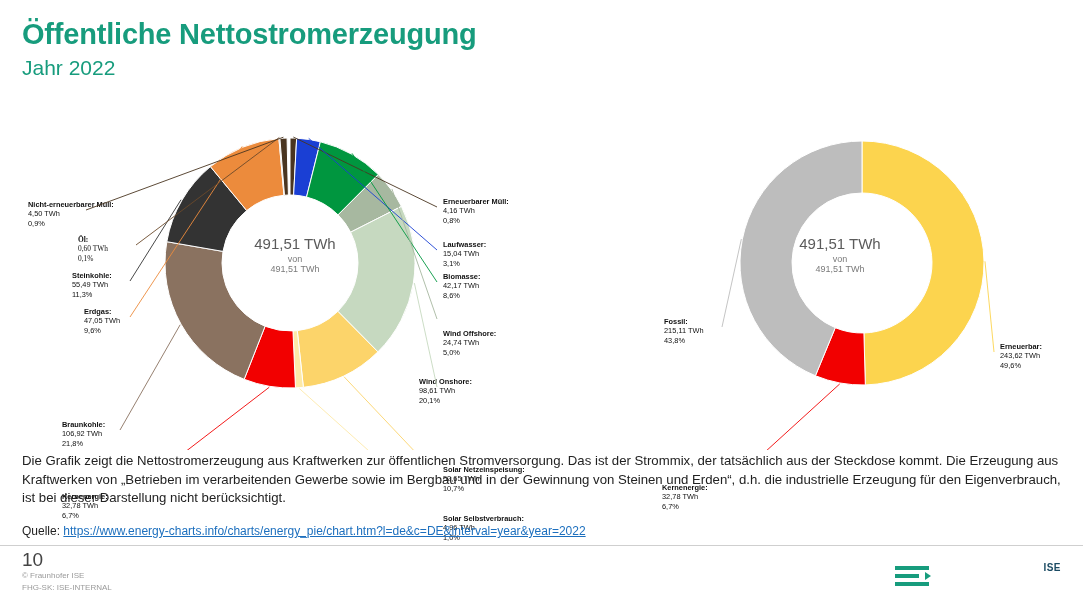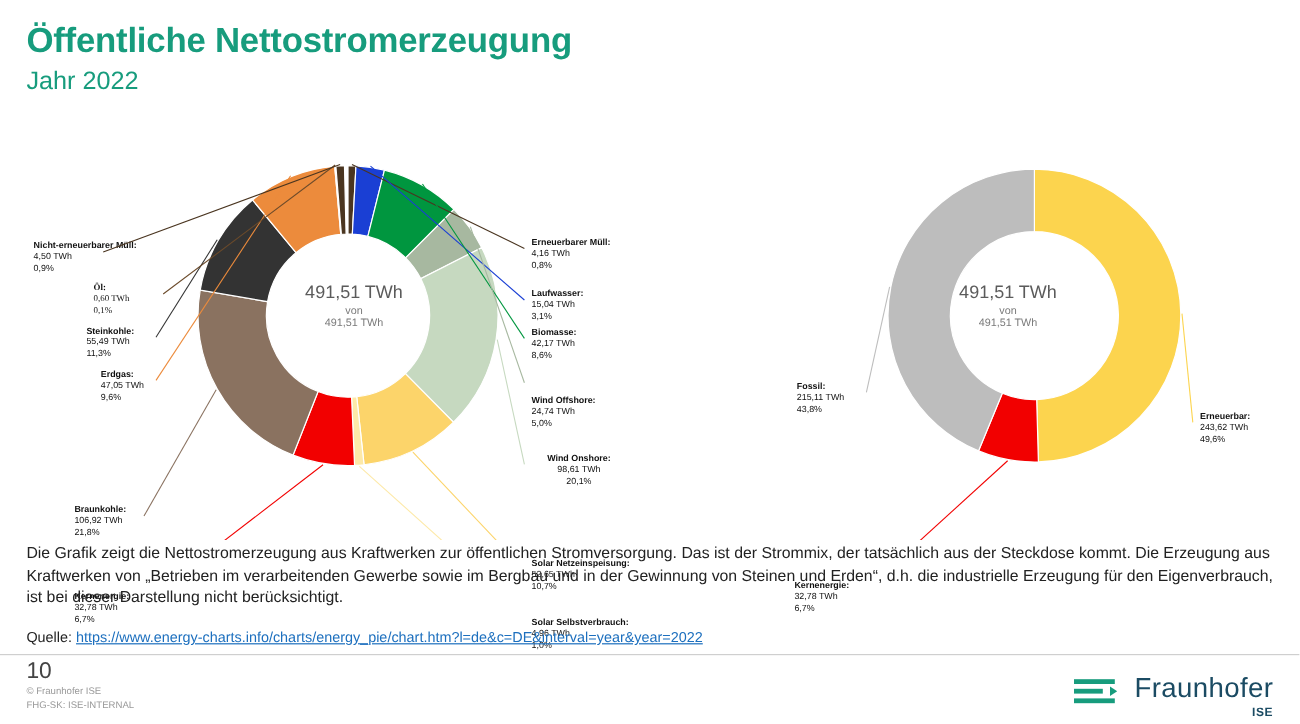--- a/index.html
+++ b/index.html
@@ -92,21 +92,21 @@
         <path d="M308.74329889282353,43.401891079301365 L437,155" stroke="#1a3fd4" stroke-width="0.9" fill="none"></path>
       </svg>
       <div class="lbl right" style="left: 443px; top: 177px;"><b>Biomasse:</b><br>42,17 TWh<br>8,6%</div>
       <svg width="1083" height="355" style="position:absolute;left:0;top:0;pointer-events:none;">
         <path d="M352.0572648267064,58.34191373989772 L437,187" stroke="#00963f" stroke-width="0.9" fill="none"></path>
       </svg>
       <div class="lbl right" style="left: 443px; top: 214px; margin-top: 20px;"><b>Wind Offshore:</b><br>24,74 TWh<br>5,0%</div>
       <svg width="1083" height="355" style="position:absolute;left:0;top:0;pointer-events:none;">
         <path d="M391.9489209402086,93.95665108109242 L437,224" stroke="#a7b8a0" stroke-width="0.9" fill="none"></path>
       </svg>
-      <div class="lbl right" style="left: 456px; top: 282px; text-align: center;"><b>Wind Onshore:</b><br>98,61 TWh<br>20,1%</div>
+      <div class="lbl right" style="left: 419px; top: 282px;"><b>Wind Onshore:</b><br>98,61 TWh<br>20,1%</div>
       <svg width="1083" height="355" style="position:absolute;left:0;top:0;pointer-events:none;">
         <path d="M414.3851670155174,188.10796425603132 L437,292" stroke="#c6d9c0" stroke-width="0.9" fill="none"></path>
       </svg>
       <div class="lbl right" style="left: 443px; top: 370px;"><b>Solar Netzeinspeisung:</b><br>52,65 TWh<br>10,7%</div>
       <svg width="1083" height="355" style="position:absolute;left:0;top:0;pointer-events:none;">
         <path d="M344.0912755043501,281.7986551515987 L437,380" stroke="#fcd46a" stroke-width="0.9" fill="none"></path>
       </svg>
       <div class="lbl right" style="left: 443px; top: 407px; margin-top: 12px;"><b>Solar Selbstverbrauch:</b><br>4,96 TWh<br>1,0%</div>
       <svg width="1083" height="355" style="position:absolute;left:0;top:0;pointer-events:none;">
         <path d="M299.50222767824414,293.64118619764304 L437,417" stroke="#fde9a8" stroke-width="0.9" fill="none"></path>
@@ -160,15 +160,14 @@
   <div>© Fraunhofer ISE</div>
   <div>FHG-SK: ISE-INTERNAL</div>
 </div>
 <svg class="fh-logo" width="36" height="30" viewBox="0 0 36 30">
   <rect x="0" y="4" width="34" height="4" fill="#179c7d"></rect>
   <rect x="0" y="12" width="24" height="4" fill="#179c7d"></rect>
   <rect x="0" y="20" width="34" height="4" fill="#179c7d"></rect>
   <polygon points="30,10 36,14 30,18" fill="#179c7d"></polygon>
 </svg>
 <div class="fh">
-  <div class="fh-name">Fraunhofer</div>
   <div class="fh-ise">ISE</div>
 </div>
 
 </body></html>

